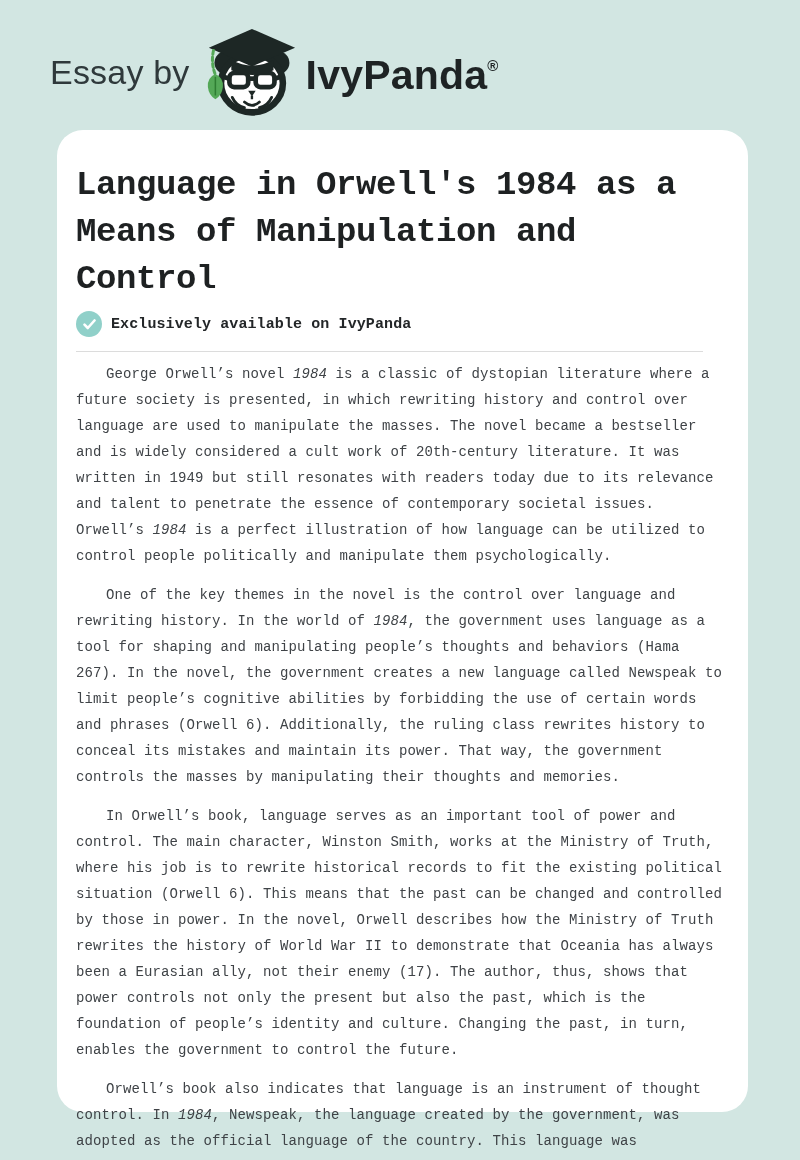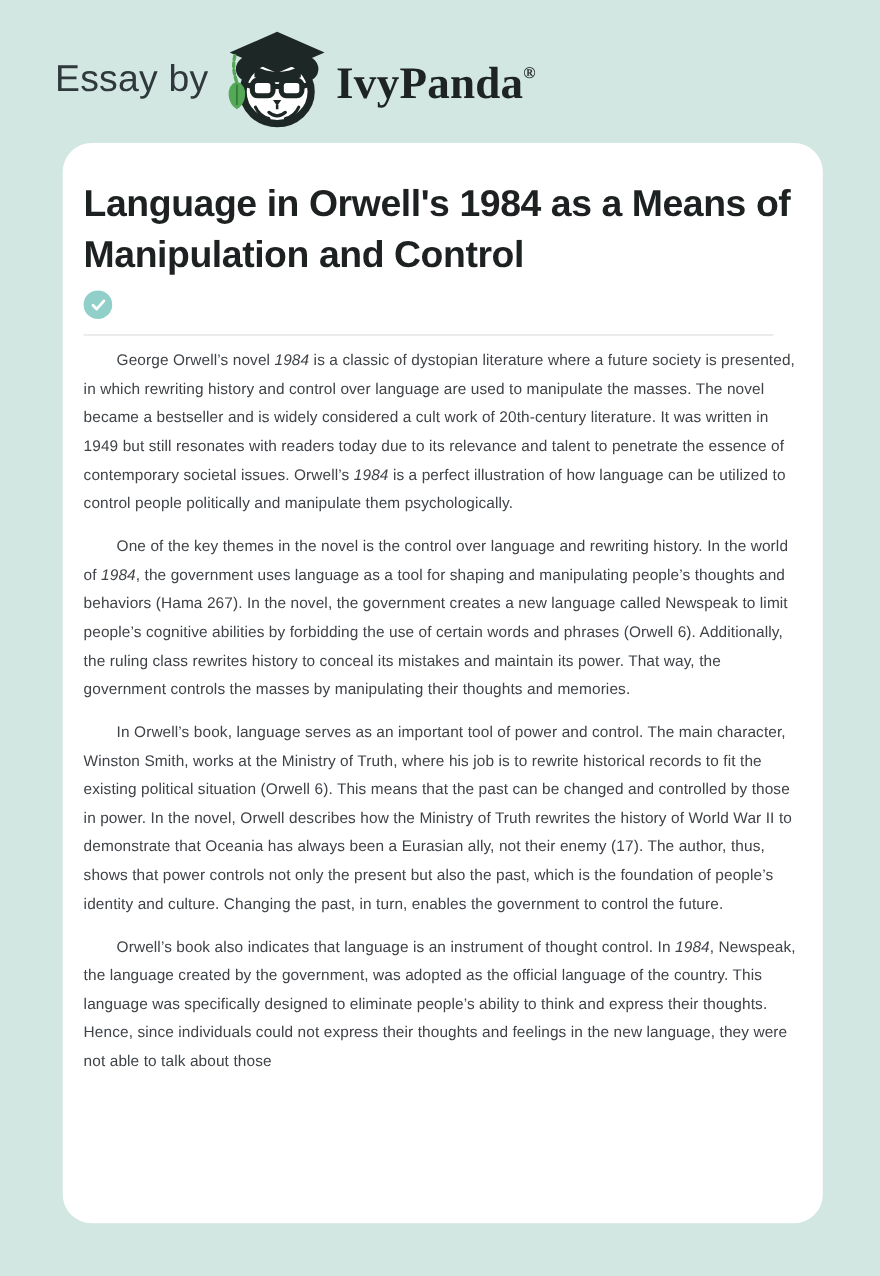--- a/index.html
+++ b/index.html
@@ -26,29 +26,30 @@
     position:absolute;left:50px;top:0;height:145px;
     display:flex;align-items:center;
   }
   .essay-by{
     font-size:34px;color:var(--header-text);letter-spacing:.2px;
     margin-right:14px;
   }
   .logo{display:flex;align-items:center;margin-right:8px;}
   .logo svg{width:94px;height:90px;display:block;}
   .brand{
-    font-family:Liberation Serif, serif;
+    font-family:Liberation Sans, sans-serif;
     font-weight:700;font-size:41px;color:var(--brand-color);
     letter-spacing:.2px;line-height:1;margin-top:6px;
   }
   .brand sup{font-size:15px;vertical-align:18px;font-weight:700;}
   .essay-card{
     position:absolute;left:57px;top:130px;width:691px;height:982px;
     background:var(--card);border-radius:26px;box-sizing:border-box;
     padding:26px 21px 0 19px;
+    font-family:Liberation Mono, monospace;
   }
   .essay-title{
     margin:6px 0 0 0;
     font-size:34px;font-weight:700;line-height:47px;
     letter-spacing:-0.4px;color:var(--title-color);
   }
   .exclusive-badge{
     margin-top:8px;display:flex;align-items:center;gap:9px;
   }
   .badge-circle{
@@ -118,20 +119,21 @@
 
 <main class="essay-card">
   <h1 class="essay-title">Language in Orwell's 1984 as a Means of Manipulation and Control</h1>
 
   <div class="exclusive-badge">
     <span class="badge-circle">
       <svg viewBox="0 0 13 11" xmlns="http://www.w3.org/2000/svg" aria-hidden="true">
         <polyline points="1.5,5.6 4.8,9 11.5,1.5" fill="none" stroke="#ffffff" stroke-width="2.6" stroke-linecap="round" stroke-linejoin="round"></polyline>
       </svg>
     </span>
+    <span class="badge-label">Exclusively available on IvyPanda</span>
   </div>
 
   <hr class="divider">
 
   <section class="essay-body">
       <p><span>George Orwell’s novel </span><em>1984</em><span> is a classic of dystopian literature where a future society is presented, in which rewriting history and control over language are used to manipulate the masses. The novel became a bestseller and is widely considered a cult work of 20th-century literature. It was written in 1949 but still resonates with readers today due to its relevance and talent to penetrate the essence of contemporary societal issues. Orwell’s </span><em>1984</em><span> is a perfect illustration of how language can be utilized to control people politically and manipulate them psychologically.</span></p>
       <p><span>One of the key themes in the novel is the control over language and rewriting history. In the world of </span><em>1984</em><span>, the government uses language as a tool for shaping and manipulating people’s thoughts and behaviors (Hama 267). In the novel, the government creates a new language called Newspeak to limit people’s cognitive abilities by forbidding the use of certain words and phrases (Orwell 6). Additionally, the ruling class rewrites history to conceal its mistakes and maintain its power. That way, the government controls the masses by manipulating their thoughts and memories.</span></p>
       <p><span>In Orwell’s book, language serves as an important tool of power and control. The main character, Winston Smith, works at the Ministry of Truth, where his job is to rewrite historical records to fit the existing political situation (Orwell 6). This means that the past can be changed and controlled by those in power. In the novel, Orwell describes how the Ministry of Truth rewrites the history of World War II to demonstrate that Oceania has always been a Eurasian ally, not their enemy (17). The author, thus, shows that power controls not only the present but also the past, which is the foundation of people’s identity and culture. Changing the past, in turn, enables the government to control the future.</span></p>
       <p><span>Orwell’s book also indicates that language is an instrument of thought control. In </span><em>1984</em><span>, Newspeak, the language created by the government, was adopted as the official language of the country. This language was specifically designed to eliminate people’s ability to think and express their thoughts. Hence, since individuals could not express their thoughts and feelings in the new language, they were not able to talk about those</span></p>
     </section>

